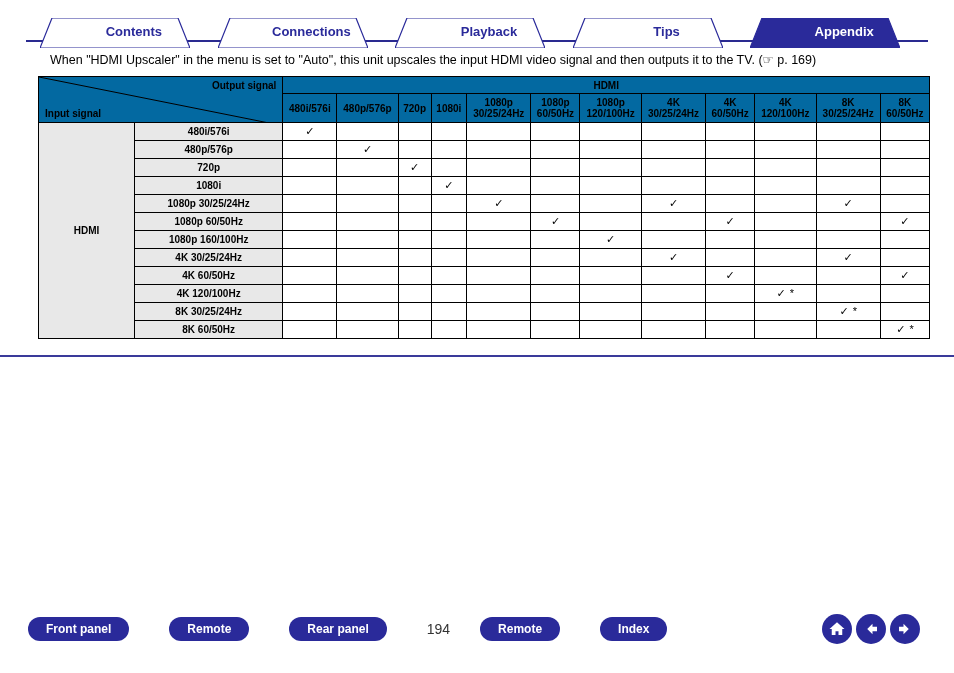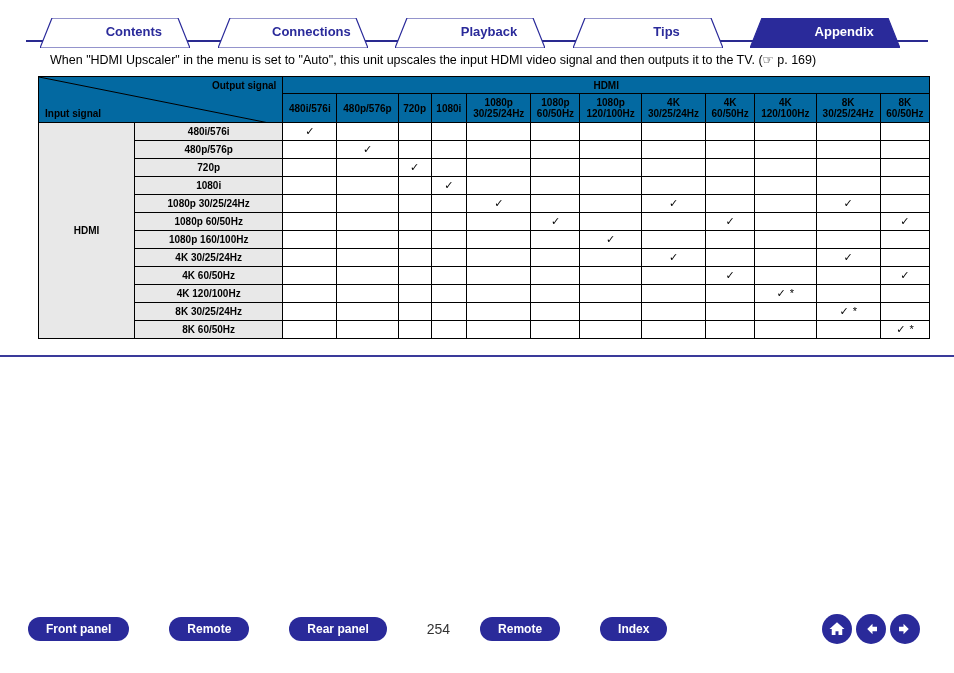--- a/index.html
+++ b/index.html
@@ -358,21 +358,21 @@
       </tbody>
   </table>
 
 
 </div>
 
 <div class="bottom">
   <div class="pill"><span>Front panel</span></div>
   <div class="pill"><span>Remote</span></div>
   <div class="pill"><span>Rear panel</span></div>
-  <div class="pagenum">254</div>
+  <div class="pagenum">194</div>
   <div class="pill"><span>Remote</span></div>
   <div class="pill"><span>Index</span></div>
 
   <div class="navicons">
     <div class="circ">
       <svg width="18" height="18" viewBox="0 0 24 24">
           <path d="M12 3 L2 12h3v8h5v-5h4v5h5v-8h3z"></path>
         </svg>
     </div>
     <div class="circ">

